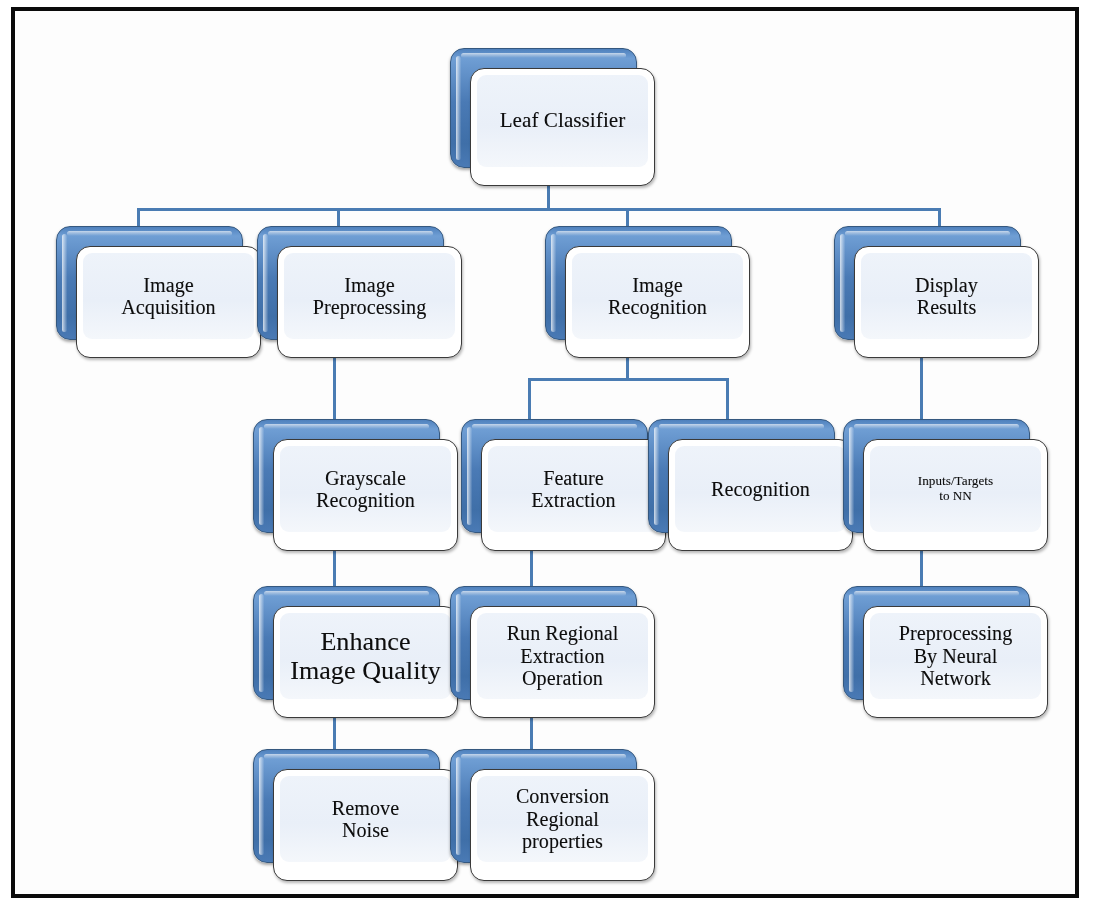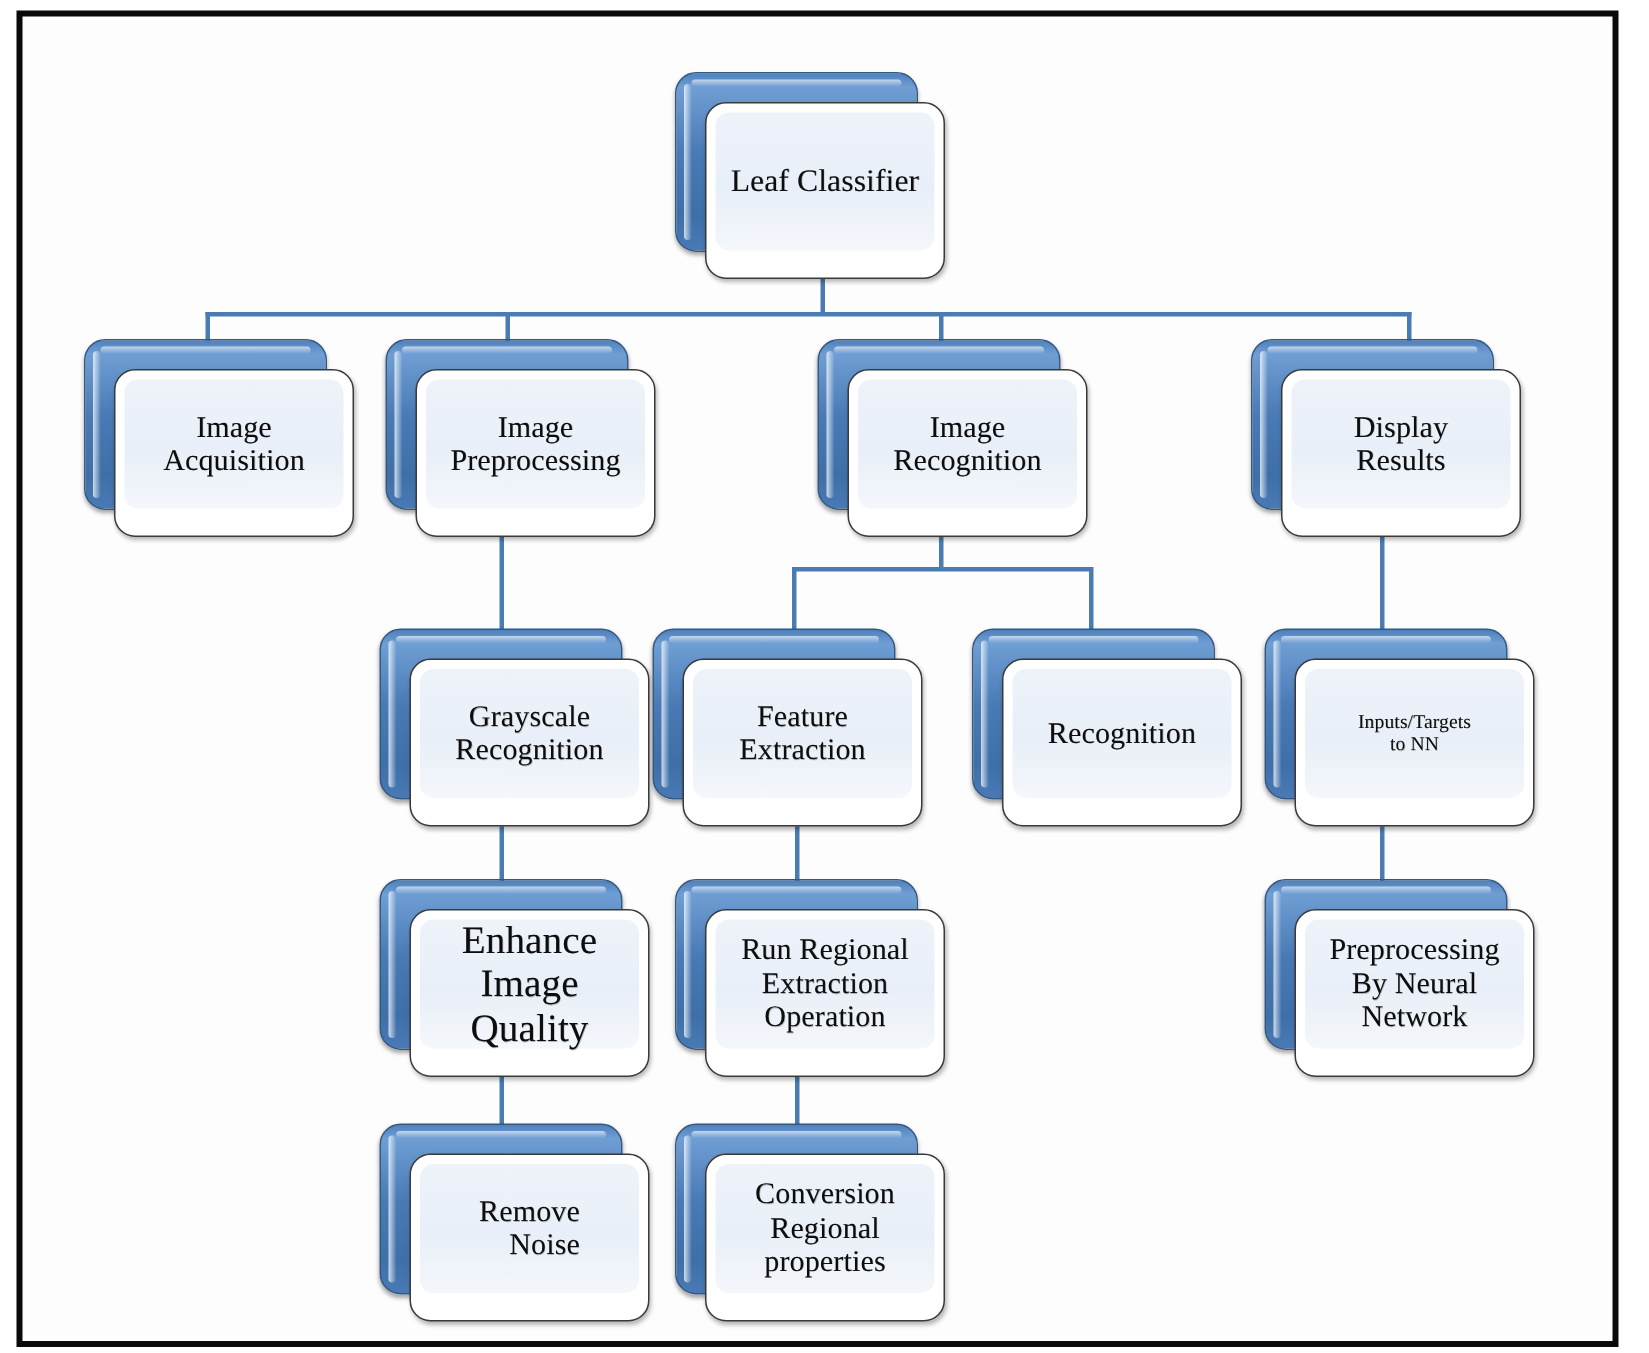--- a/index.html
+++ b/index.html
@@ -36,20 +36,21 @@
     background: #4a7cb3;
     z-index: 1;
   }
   .conn.v { width: 3px; }
   .conn.h { height: 3px; }
 
   
   .node {
     position: absolute;
     z-index: 5;
+    padding-left: 25px;
   }
   
   .node .card-back {
     position: absolute;
     left: 0;
     top: 0;
     width: 100%;
     height: 100%;
     border-radius: 14px;
     background: linear-gradient(to bottom,
@@ -193,21 +194,21 @@
         </div>
         <div class="node" style="left: 238px; top: 408px; width: 160px; height: 112px;">
           <div class="card-back"></div>
           <div class="card-front">
             <div class="panel">
               <div class="label" style="font-size: 20px;">Grayscale
 Recognition</div>
             </div>
           </div>
         </div>
-        <div class="node" style="left: 420px; top: 408px; width: 160px; height: 112px;">
+        <div class="node" style="left: 446px; top: 408px; width: 160px; height: 112px;">
           <div class="card-back"></div>
           <div class="card-front">
             <div class="panel">
               <div class="label" style="font-size: 20px;">Feature
 Extraction</div>
             </div>
           </div>
         </div>
         <div class="node" style="left: 633px; top: 408px; width: 160px; height: 112px;">
           <div class="card-back"></div>
@@ -252,21 +253,21 @@
               <div class="label" style="font-size: 20px;">Preprocessing
 By Neural
 Network</div>
             </div>
           </div>
         </div>
         <div class="node" style="left: 238px; top: 738px; width: 160px; height: 112px;">
           <div class="card-back"></div>
           <div class="card-front">
             <div class="panel">
-              <div class="label" style="font-size: 20px; text-align: right;">Remove
+              <div class="label" style="font-size: 20px;">Remove
 Noise</div>
             </div>
           </div>
         </div>
         <div class="node" style="left: 435px; top: 738px; width: 160px; height: 112px;">
           <div class="card-back"></div>
           <div class="card-front">
             <div class="panel">
               <div class="label" style="font-size: 20px;">Conversion
 Regional

